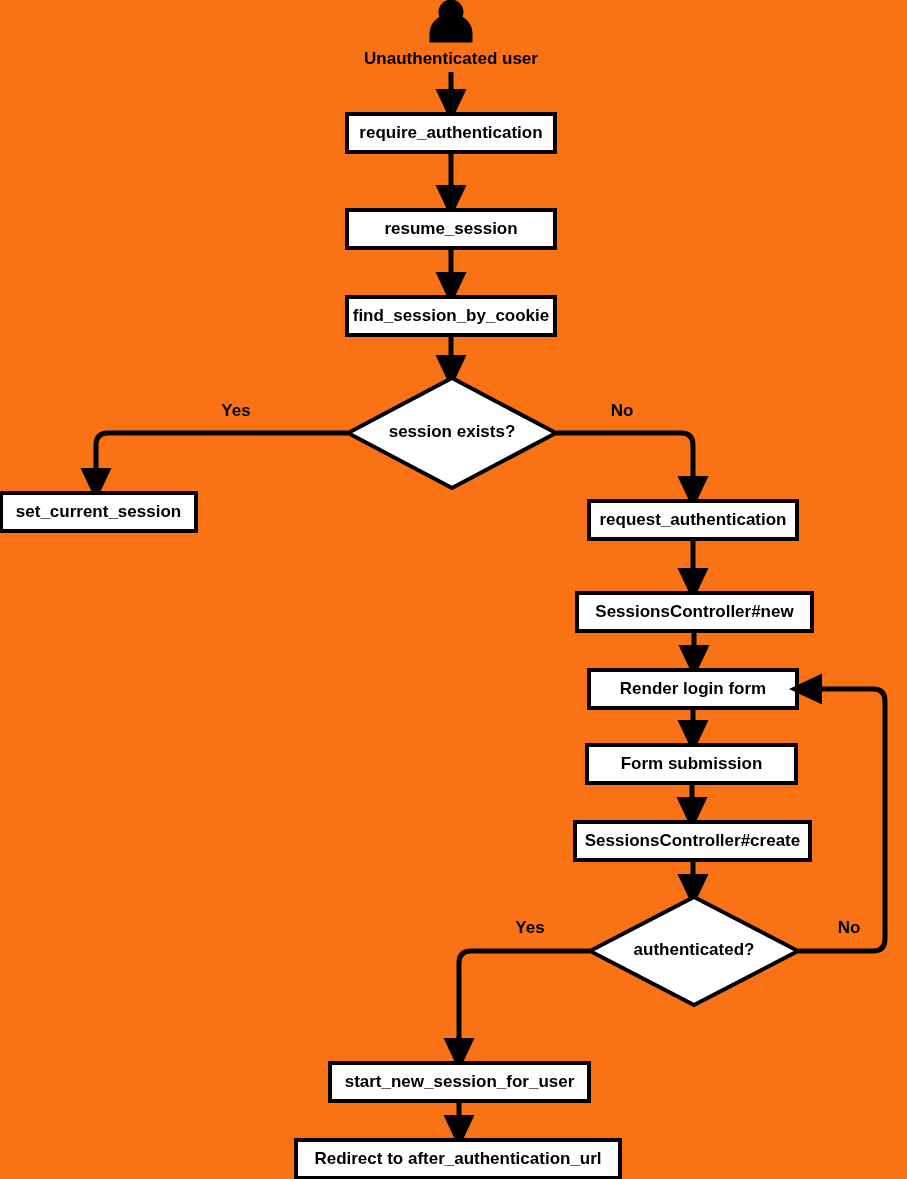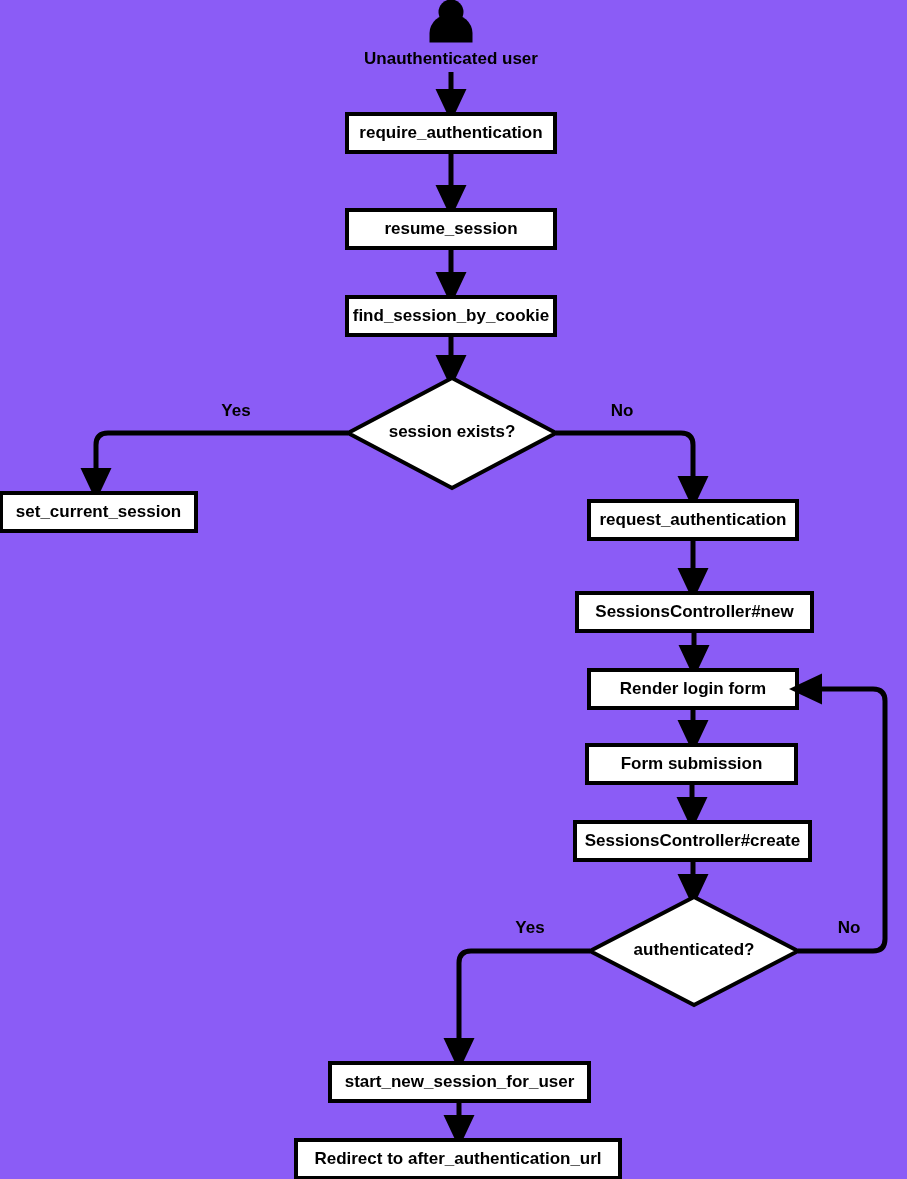--- a/index.html
+++ b/index.html
@@ -10,21 +10,21 @@
   body {
     width: 907px;
     height: 1179px;
     font-family: "Liberation Sans", sans-serif;
     overflow: hidden;
   }
   #flowchart-root {
     position: relative;
     width: 907px;
     height: 1179px;
-    background: #8b5cf6;
+    background: #f97316;
   }
   svg.flow-svg {
     display: block;
     width: 907px;
     height: 1179px;
   }
   .node-rect {
     fill: #ffffff;
     stroke: #000000;
     stroke-width: 4;

